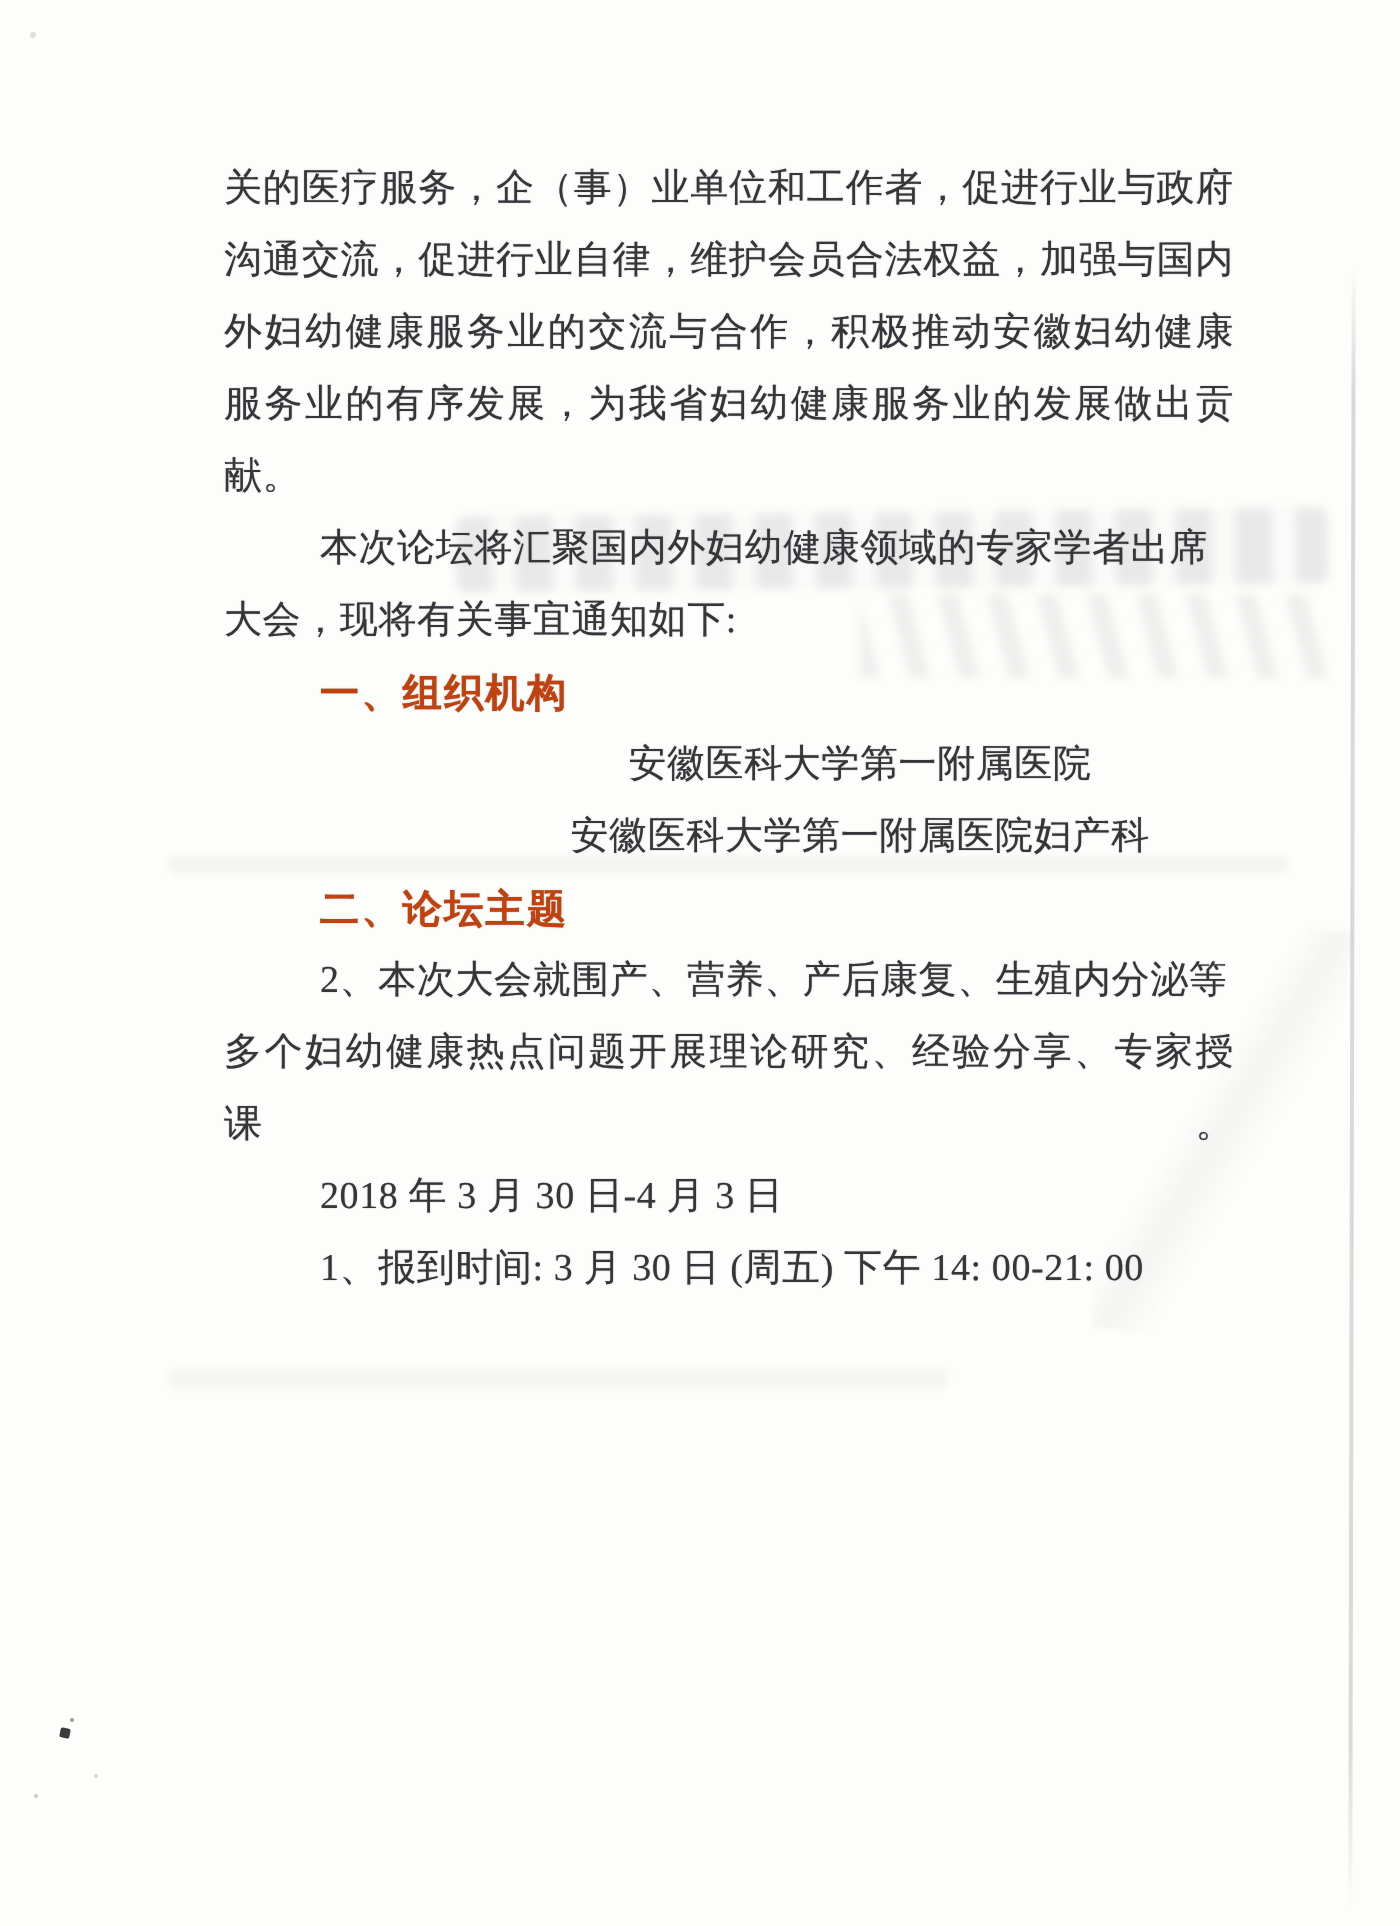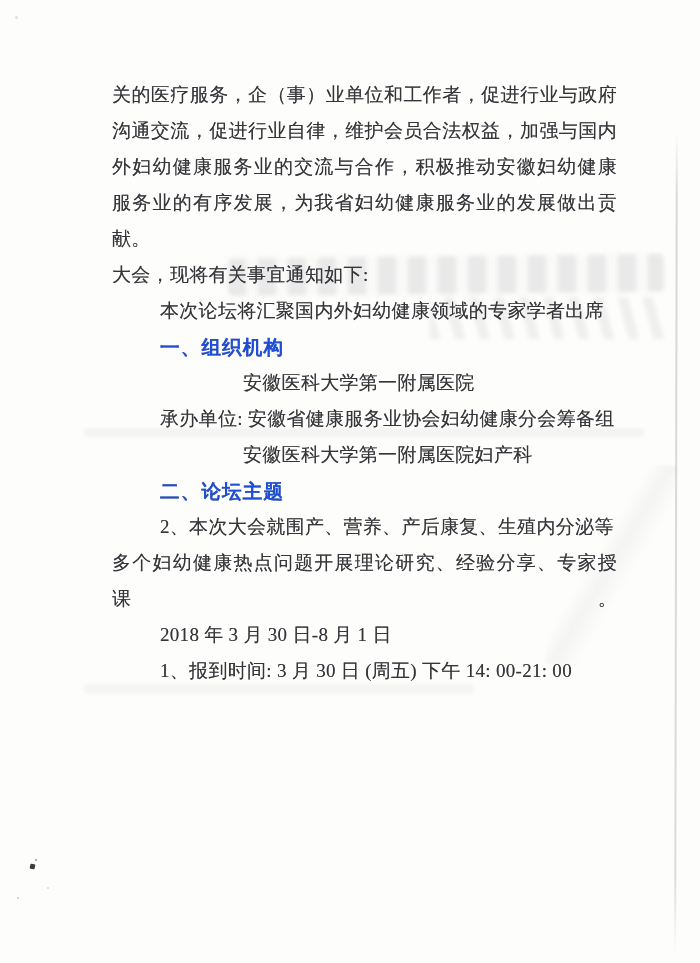--- a/index.html
+++ b/index.html
@@ -15,26 +15,26 @@
     position:absolute;
     left:86px;top:77px;width:505px;
     font-size:19px;line-height:36px;
     letter-spacing:0.3px;
     text-shadow:0 0 0.6px rgba(55,55,60,0.55);
     margin-left:26px;
   }
   .ln{white-space:nowrap;}
   .j{white-space:normal;text-align:justify;text-align-last:justify;}
   .indent{padding-left:48px;}
-  .indent2{padding-left:131px;}
+  .indent2{padding-left:131px;text-align:center;}
   .indent3{padding-left:160px;}
   .heading{
     font-family:"Liberation Sans","DejaVu Sans",sans-serif;
     font-weight:bold;font-size:19.5px;letter-spacing:1.2px;
-    color:#1d4ed8;
+    color:#c2410c;
   }
   
   .artifact{position:absolute;pointer-events:none;}
   .bleed-main{
     left:228px;top:256px;width:436px;height:38px;
     background:repeating-linear-gradient(90deg,
       rgba(75,75,95,0.11) 0px 18px, rgba(75,75,95,0.02) 18px 30px);
     filter:blur(2.2px);
     transform:rotate(-0.6deg);
     border-radius:5px;
@@ -92,29 +92,28 @@
   <div class="artifact speck-b"></div>
   <div class="artifact speck-c"></div>
 
   <div class="text-block">
     <div class="ln j">关的医疗服务，企（事）业单位和工作者，促进行业与政府</div>
     <div class="ln j">沟通交流，促进行业自律，维护会员合法权益，加强与国内</div>
     <div class="ln j">外妇幼健康服务业的交流与合作，积极推动安徽妇幼健康</div>
     <div class="ln j">服务业的有序发展，为我省妇幼健康服务业的发展做出贡</div>
     <div class="ln">献。</div>
 
+    <div class="ln indent">本次论坛将汇聚国内外妇幼健康领域的专家学者出席</div>
     <div class="ln">大会，现将有关事宜通知如下:</div>
-    <div class="ln indent">本次论坛将汇聚国内外妇幼健康领域的专家学者出席</div>
 
     <div class="ln indent heading">一、组织机构</div>
     <div class="ln indent2">安徽医科大学第一附属医院</div>
-    <div class="ln indent">承办单位: 安徽省健康服务业协会妇幼健康分会筹备组</div>
     <div class="ln indent2">安徽医科大学第一附属医院妇产科</div>
 
     <div class="ln indent heading">二、论坛主题</div>
     <div class="ln indent">2、本次大会就围产、营养、产后康复、生殖内分泌等</div>
     <div class="ln j">多个妇幼健康热点问题开展理论研究、经验分享、专家授课。</div>
 
-    <div class="ln indent">2018 年 3 月 30 日-8 月 1 日</div>
+    <div class="ln indent">2018 年 3 月 30 日-4 月 3 日</div>
     <div class="ln indent">1、报到时间: 3 月 30 日 (周五) 下午 14: 00-21: 00</div>
   </div>
 
 </div>
 
 </body></html>

